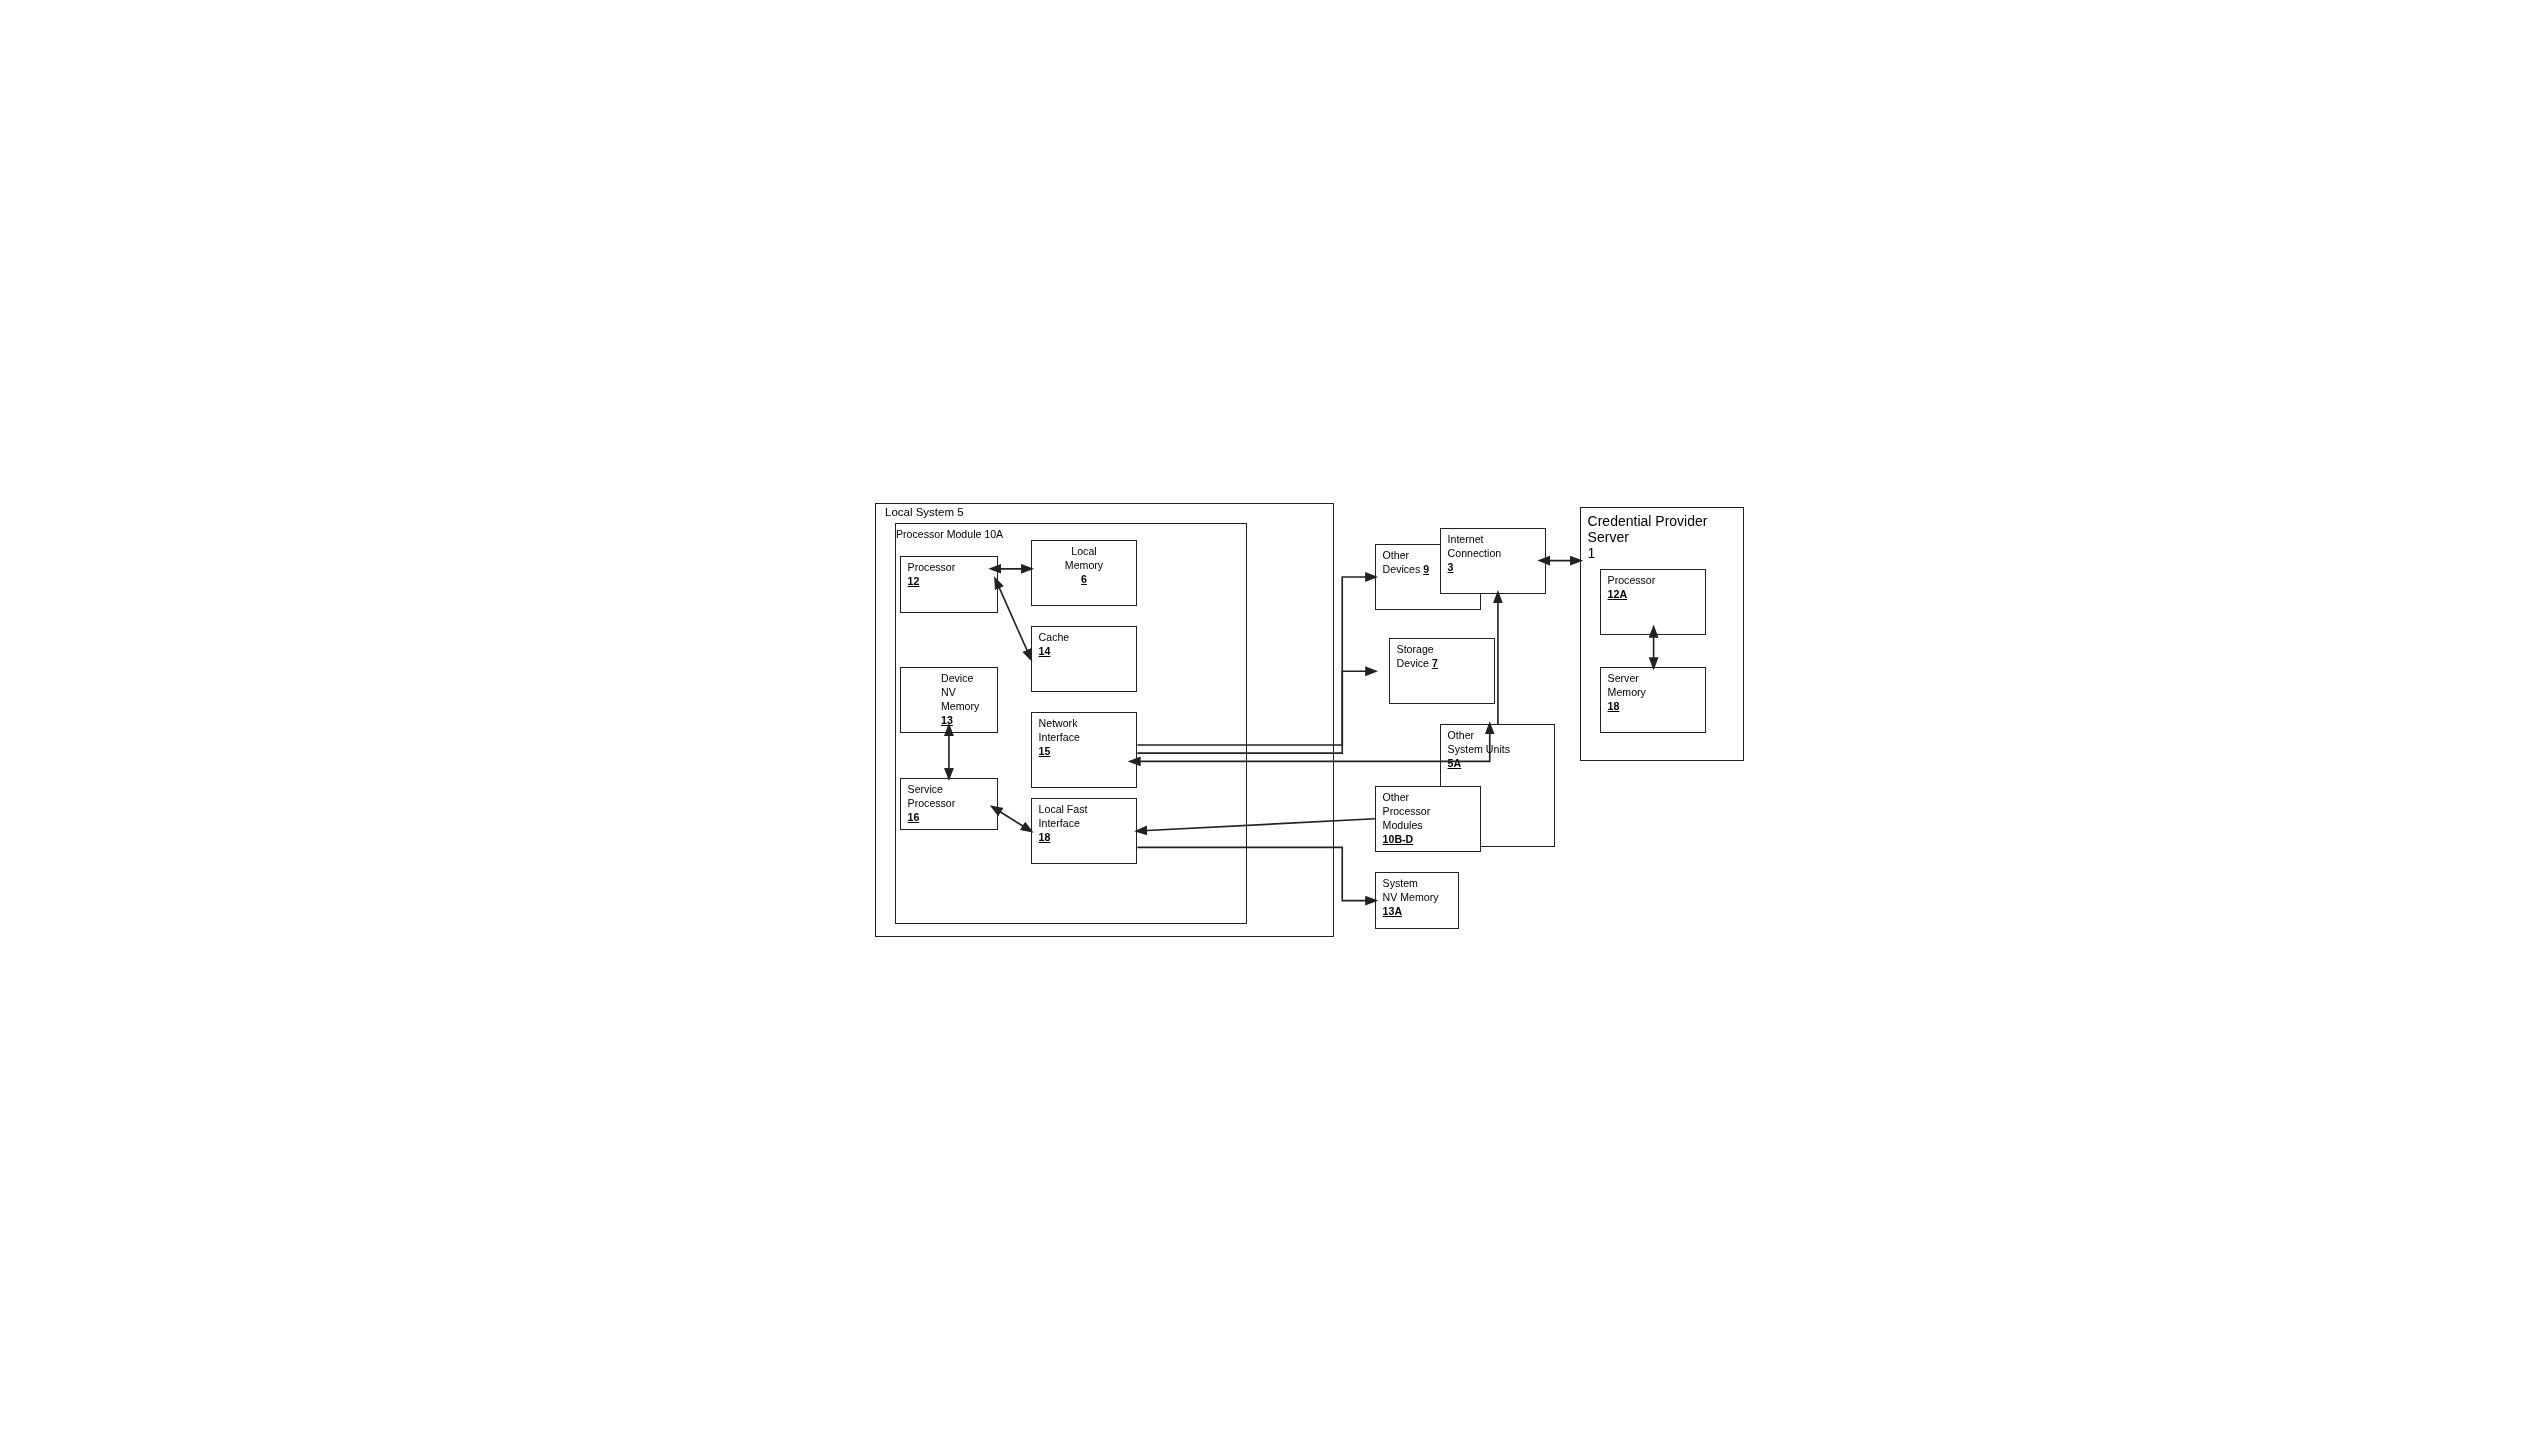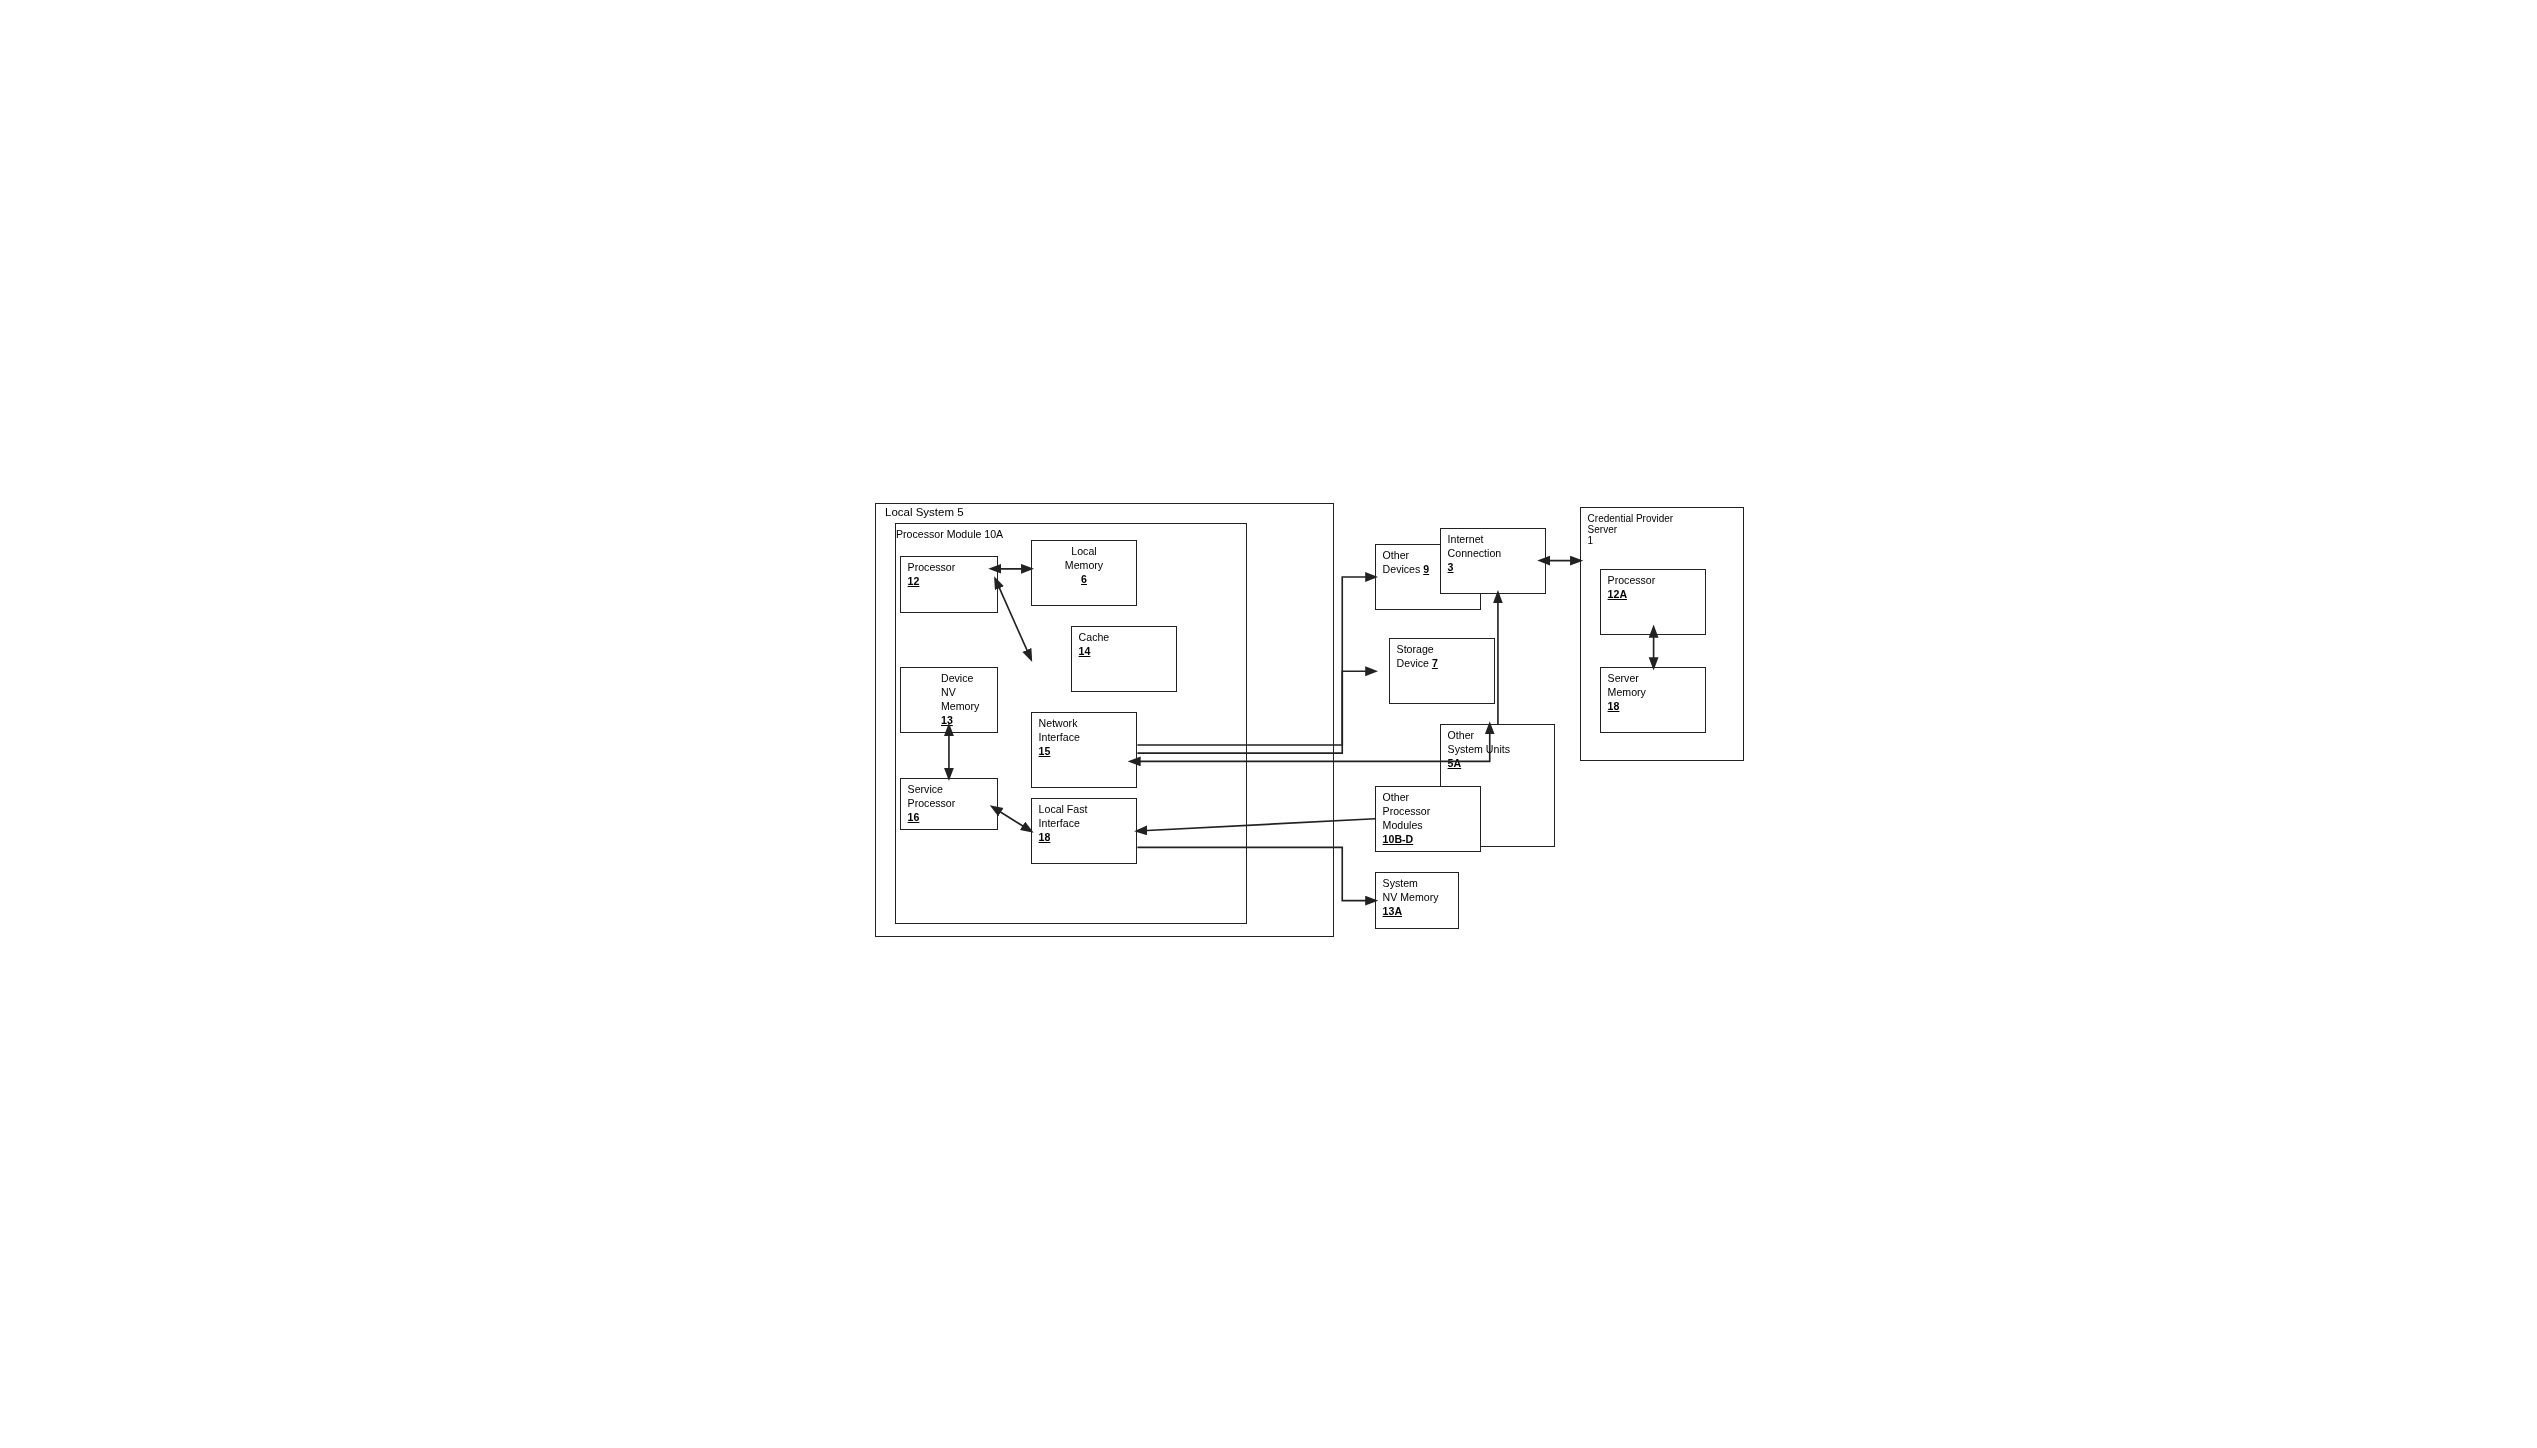--- a/index.html
+++ b/index.html
@@ -72,21 +72,21 @@
       width: 98px; height: 52px;
     }
     #local-memory {
       position: absolute;
       left: 164px; top: 45px;
       width: 106px; height: 66px; text-align: center;
     }
     #cache {
       position: absolute;
       left: 164px; top: 131px;
-      width: 106px; height: 66px; margin-left: 40px;
+      width: 106px; height: 66px;
     }
     #network-interface {
       position: absolute;
       left: 164px; top: 217px;
       width: 106px; height: 76px;
     }
     #local-fast-interface {
       position: absolute;
       left: 164px; top: 303px;
       width: 106px; height: 66px;
@@ -226,21 +226,21 @@
   <div id="other-proc-modules" class="box">
     <span>Other<br>Processor<br>Modules</span><br>
     <span class="num">10B-D</span>
   </div>
 
   <div id="system-nv-memory" class="box">
     <span>System<br>NV Memory</span> <span class="num">13A</span>
   </div>
 
   <div id="credential-server">
-    <div style="padding:4.9px 6.6px;font-size:10px;">
+    <div style="padding:4.9px 6.6px;font-size:14px;">
       Credential Provider<br>Server<br>
       <span class="num">1</span>
     </div>
   </div>
 
   <div id="server-processor" class="box">
     <span>Processor</span><br>
     <span class="num">12A</span>
   </div>
 

